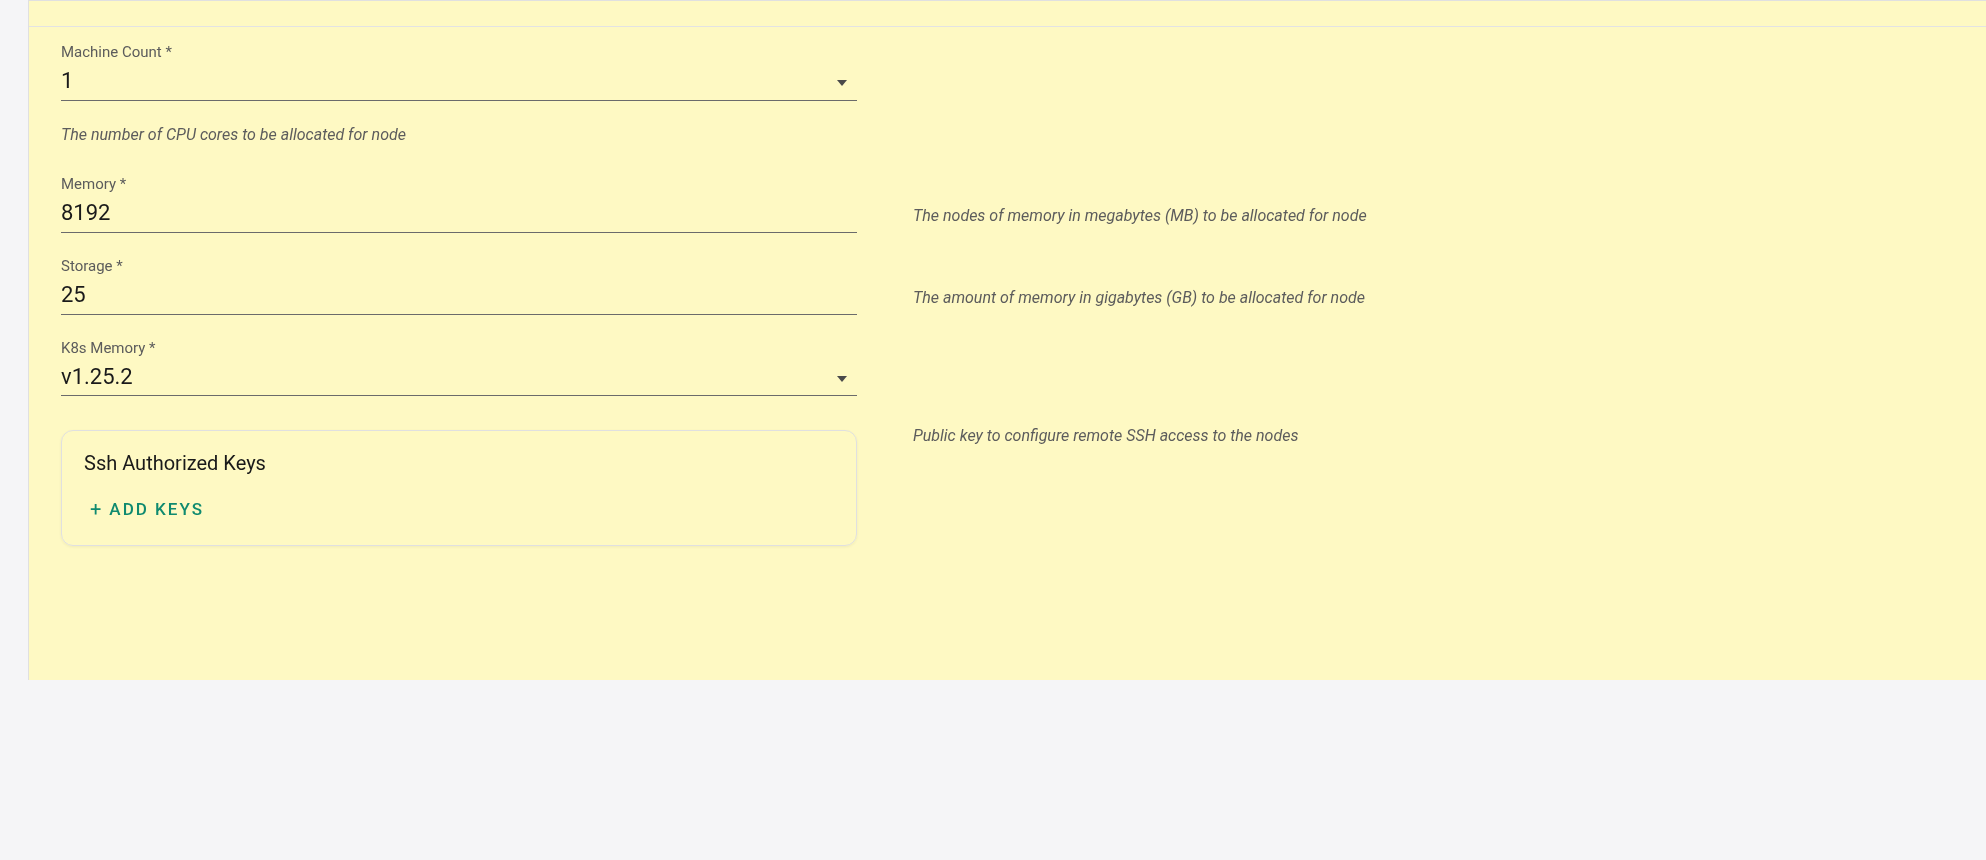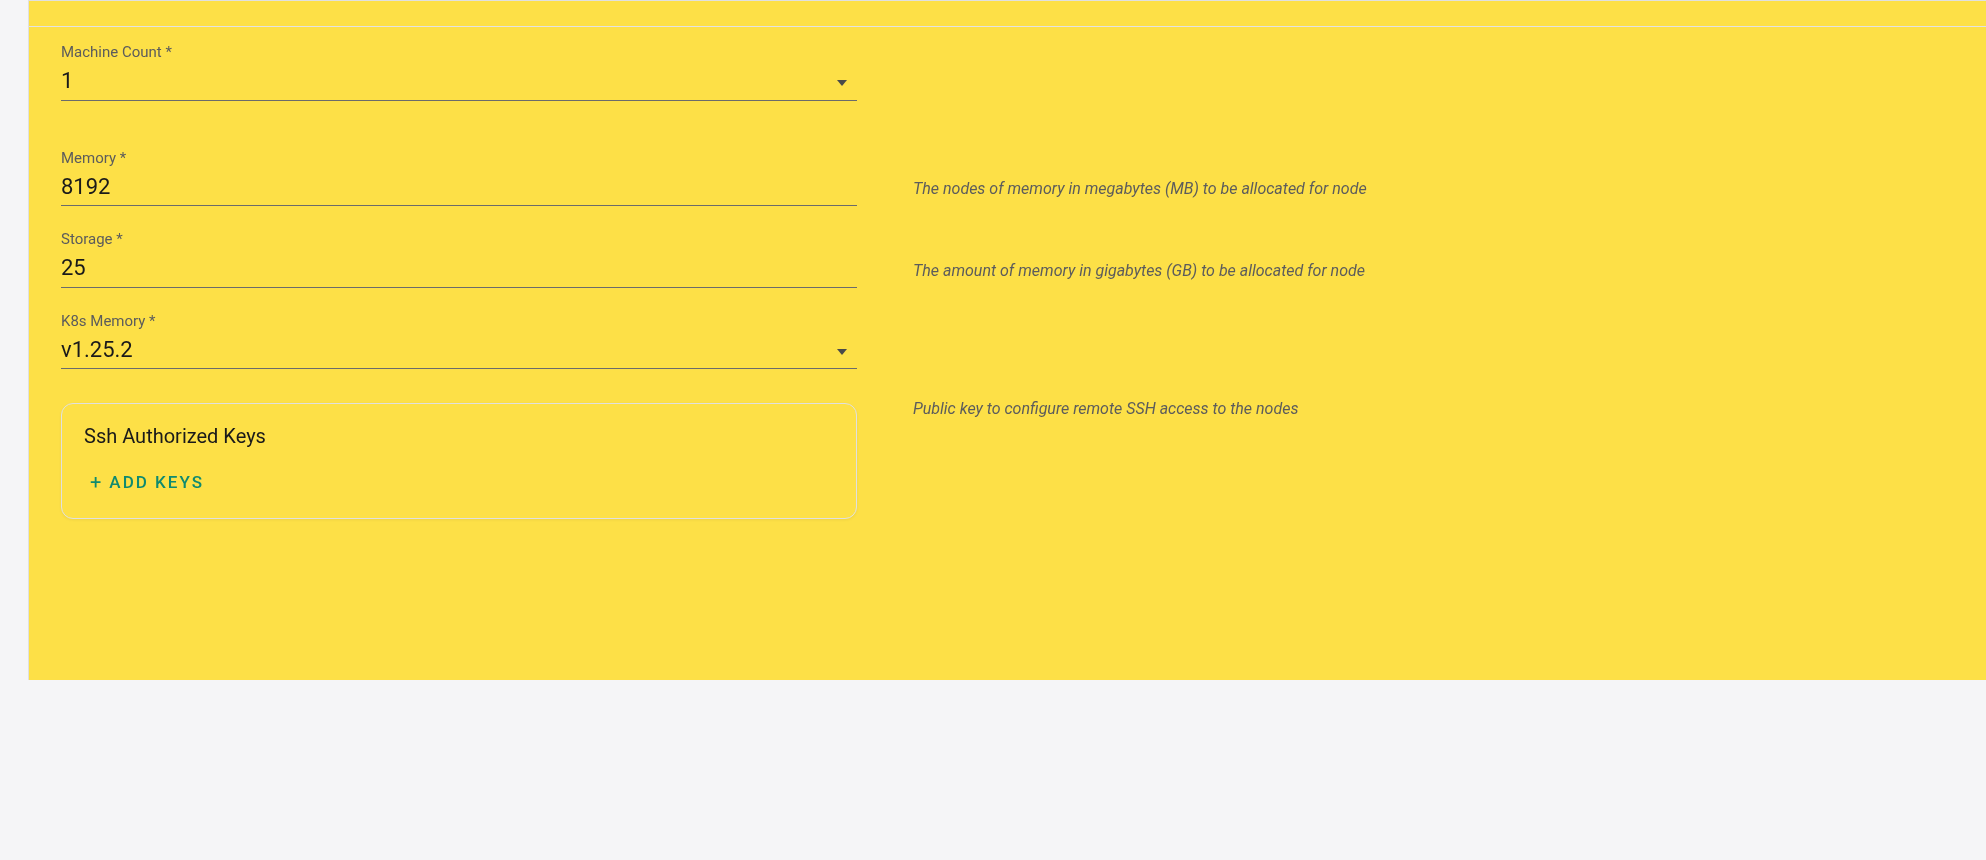--- a/index.html
+++ b/index.html
@@ -6,21 +6,21 @@
       box-sizing: border-box;
       margin: 0;
       padding: 0;
     }
     body {
       font-family: -apple-system, BlinkMacSystemFont, "Segoe UI", Roboto, Helvetica, Arial, sans-serif;
       background: #f5f5f7;
       color: #333;
     }
     .outer-panel {
-      background: #fde047;
+      background: #fef9c3;
       margin-left: 28px;
       border-left: 1px solid #e0e0e0;
       border-top: 1px solid #e0e0e0;
       min-height: 680px;
     }
     .section-divider {
       height: 26px;
       border-bottom: 1px solid #e3e3e3;
     }
     .form-area {
@@ -135,20 +135,21 @@
           <span class="dropdown-arrow">
             <svg viewBox="0 0 10 6">
                 <path d="M0 0 L10 0 L5 6 Z"></path>
               </svg>
           </span>
         </div>
       </div>
     </div>
 
     <div class="field-row">
+      <div class="help-text">The number of CPU cores to be allocated for node</div>
     </div>
 
     <div class="field-row">
       <div class="field-block">
         <label class="field-label">Memory *</label>
         <div class="field-input-wrap">
           <input class="field-value" type="text" value="8192" style="">
         </div>
       </div>
       <div class="help-text">The nodes of memory in megabytes (MB) to be allocated for node</div>

